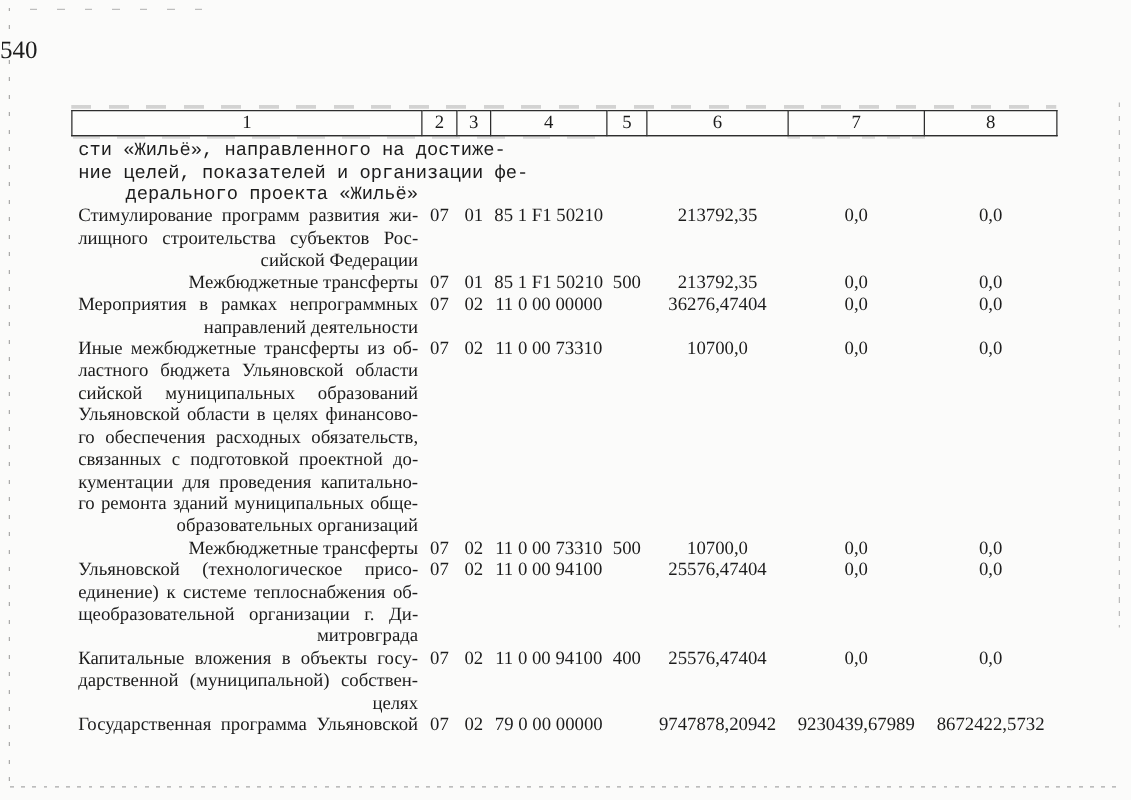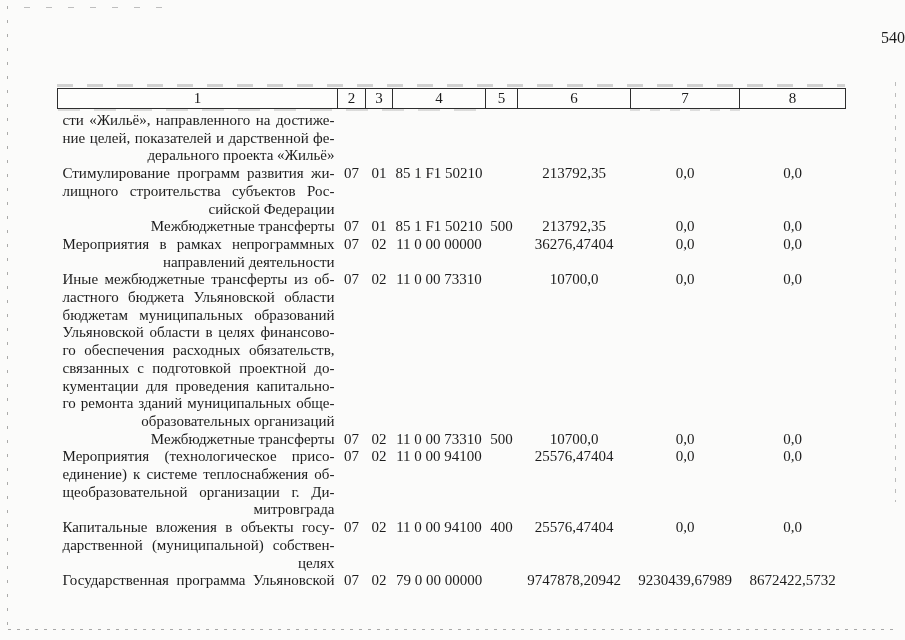--- a/index.html
+++ b/index.html
@@ -13,22 +13,22 @@
     overflow: hidden;
     background: #fbfbfa;
     font-family: "Liberation Serif", serif;
     color: #1c1c1c;
   }
   .page-number {
     position: absolute;
     top: 29px;
     left: 0;
     width: 905px;
-    text-align: right;
-    font-size: 16px;
+    text-align: left;
+    font-size: 20px;
   }
   table.budget {
     position: absolute;
     left: 57px;
     top: 88px;
     width: 788px;
     border-collapse: collapse;
     table-layout: fixed;
   }
   col.c1 { width: 280px; }
@@ -48,21 +48,21 @@
     text-align: center;
     vertical-align: middle;
     background: #fdfdfc;
   }
   tbody td {
     padding: 0;
     vertical-align: top;
     font-size: 15px;
     line-height: 17.7px;
   }
-  tbody tr:first-child > td { padding-top: 3px; }
+  tbody tr:first-child > td { padding-top: 3px; font-family: Liberation Mono, monospace; }
   td.cname { padding-left: 5px; padding-right: 3px; }
   td.cname .ln { white-space: nowrap; text-align: right; }
   td.cname .ln.just {
     text-align: justify;
     text-align-last: justify;
   }
   td.cnum {
     text-align: center;
     white-space: nowrap;
   }
@@ -137,21 +137,21 @@
         <th>5</th>
         <th>6</th>
         <th>7</th>
         <th>8</th>
       </tr>
   </thead>
   <tbody id="table-body">
       <tr>
         <td class="cname">
           <div class="ln just">сти «Жильё», направленного на достиже-</div>
-          <div class="ln just">ние целей, показателей и дарственной фе-</div>
+          <div class="ln just">ние целей, показателей и организации фе-</div>
           <div class="ln">дерального проекта «Жильё»</div>
         </td>
         <td class="cnum"></td>
         <td class="cnum"></td>
         <td class="cnum"></td>
         <td class="cnum"></td>
         <td class="cnum"></td>
         <td class="cnum"></td>
         <td class="cnum"></td>
       </tr>
@@ -191,21 +191,21 @@
         <td class="cnum">11 0 00 00000</td>
         <td class="cnum"></td>
         <td class="cnum">36276,47404</td>
         <td class="cnum">0,0</td>
         <td class="cnum">0,0</td>
       </tr>
       <tr>
         <td class="cname">
           <div class="ln just">Иные межбюджетные трансферты из об-</div>
           <div class="ln just">ластного бюджета Ульяновской области</div>
-          <div class="ln just">бюджетам муниципальных образований</div>
+          <div class="ln just">сийской муниципальных образований</div>
           <div class="ln just">Ульяновской области в целях финансово-</div>
           <div class="ln just">го обеспечения расходных обязательств,</div>
           <div class="ln just">связанных с подготовкой проектной до-</div>
           <div class="ln just">кументации для проведения капитально-</div>
           <div class="ln just">го ремонта зданий муниципальных обще-</div>
           <div class="ln">образовательных организаций</div>
         </td>
         <td class="cnum">07</td>
         <td class="cnum">02</td>
         <td class="cnum">11 0 00 73310</td>
@@ -221,21 +221,21 @@
         <td class="cnum">07</td>
         <td class="cnum">02</td>
         <td class="cnum">11 0 00 73310</td>
         <td class="cnum">500</td>
         <td class="cnum">10700,0</td>
         <td class="cnum">0,0</td>
         <td class="cnum">0,0</td>
       </tr>
       <tr>
         <td class="cname">
-          <div class="ln just">Мероприятия (технологическое присо-</div>
+          <div class="ln just">Ульяновской (технологическое присо-</div>
           <div class="ln just">единение) к системе теплоснабжения об-</div>
           <div class="ln just">щеобразовательной организации г. Ди-</div>
           <div class="ln">митровграда</div>
         </td>
         <td class="cnum">07</td>
         <td class="cnum">02</td>
         <td class="cnum">11 0 00 94100</td>
         <td class="cnum"></td>
         <td class="cnum">25576,47404</td>
         <td class="cnum">0,0</td>

